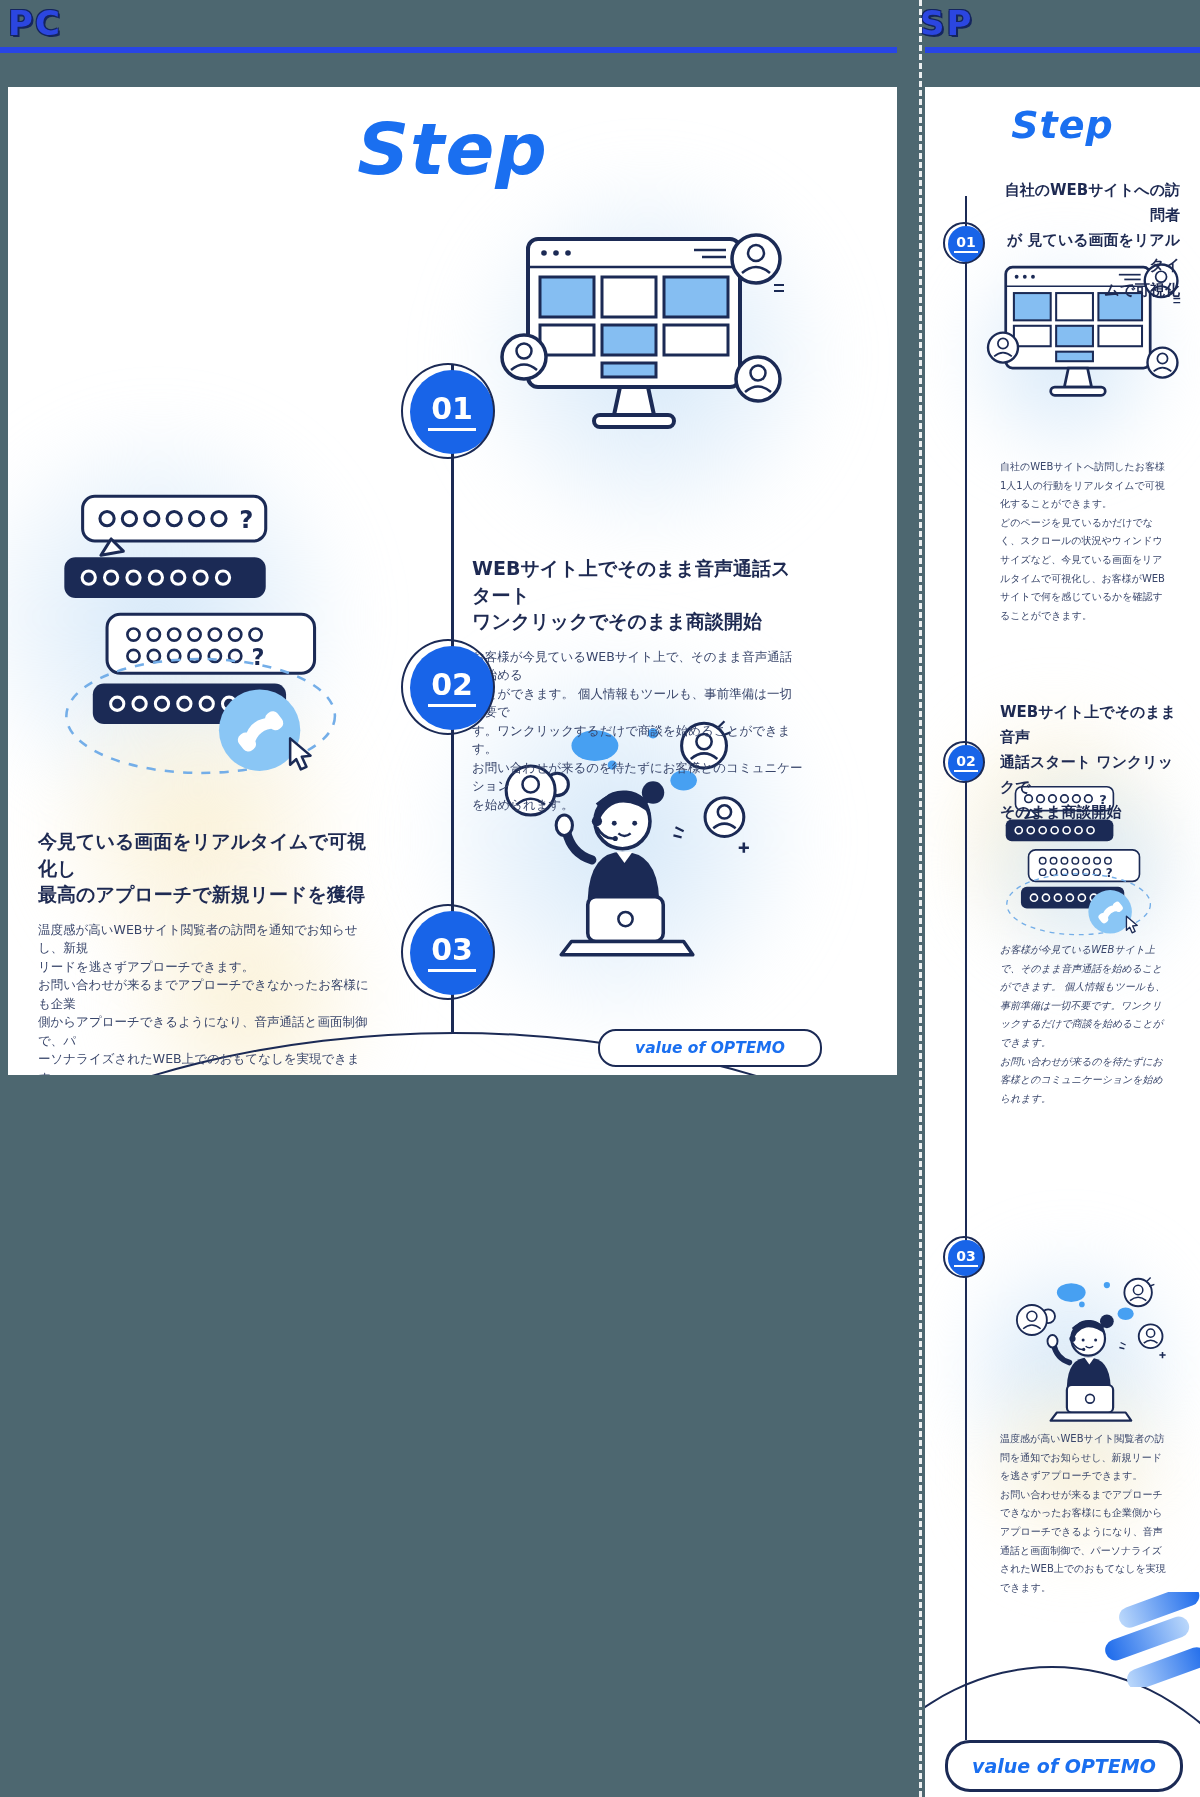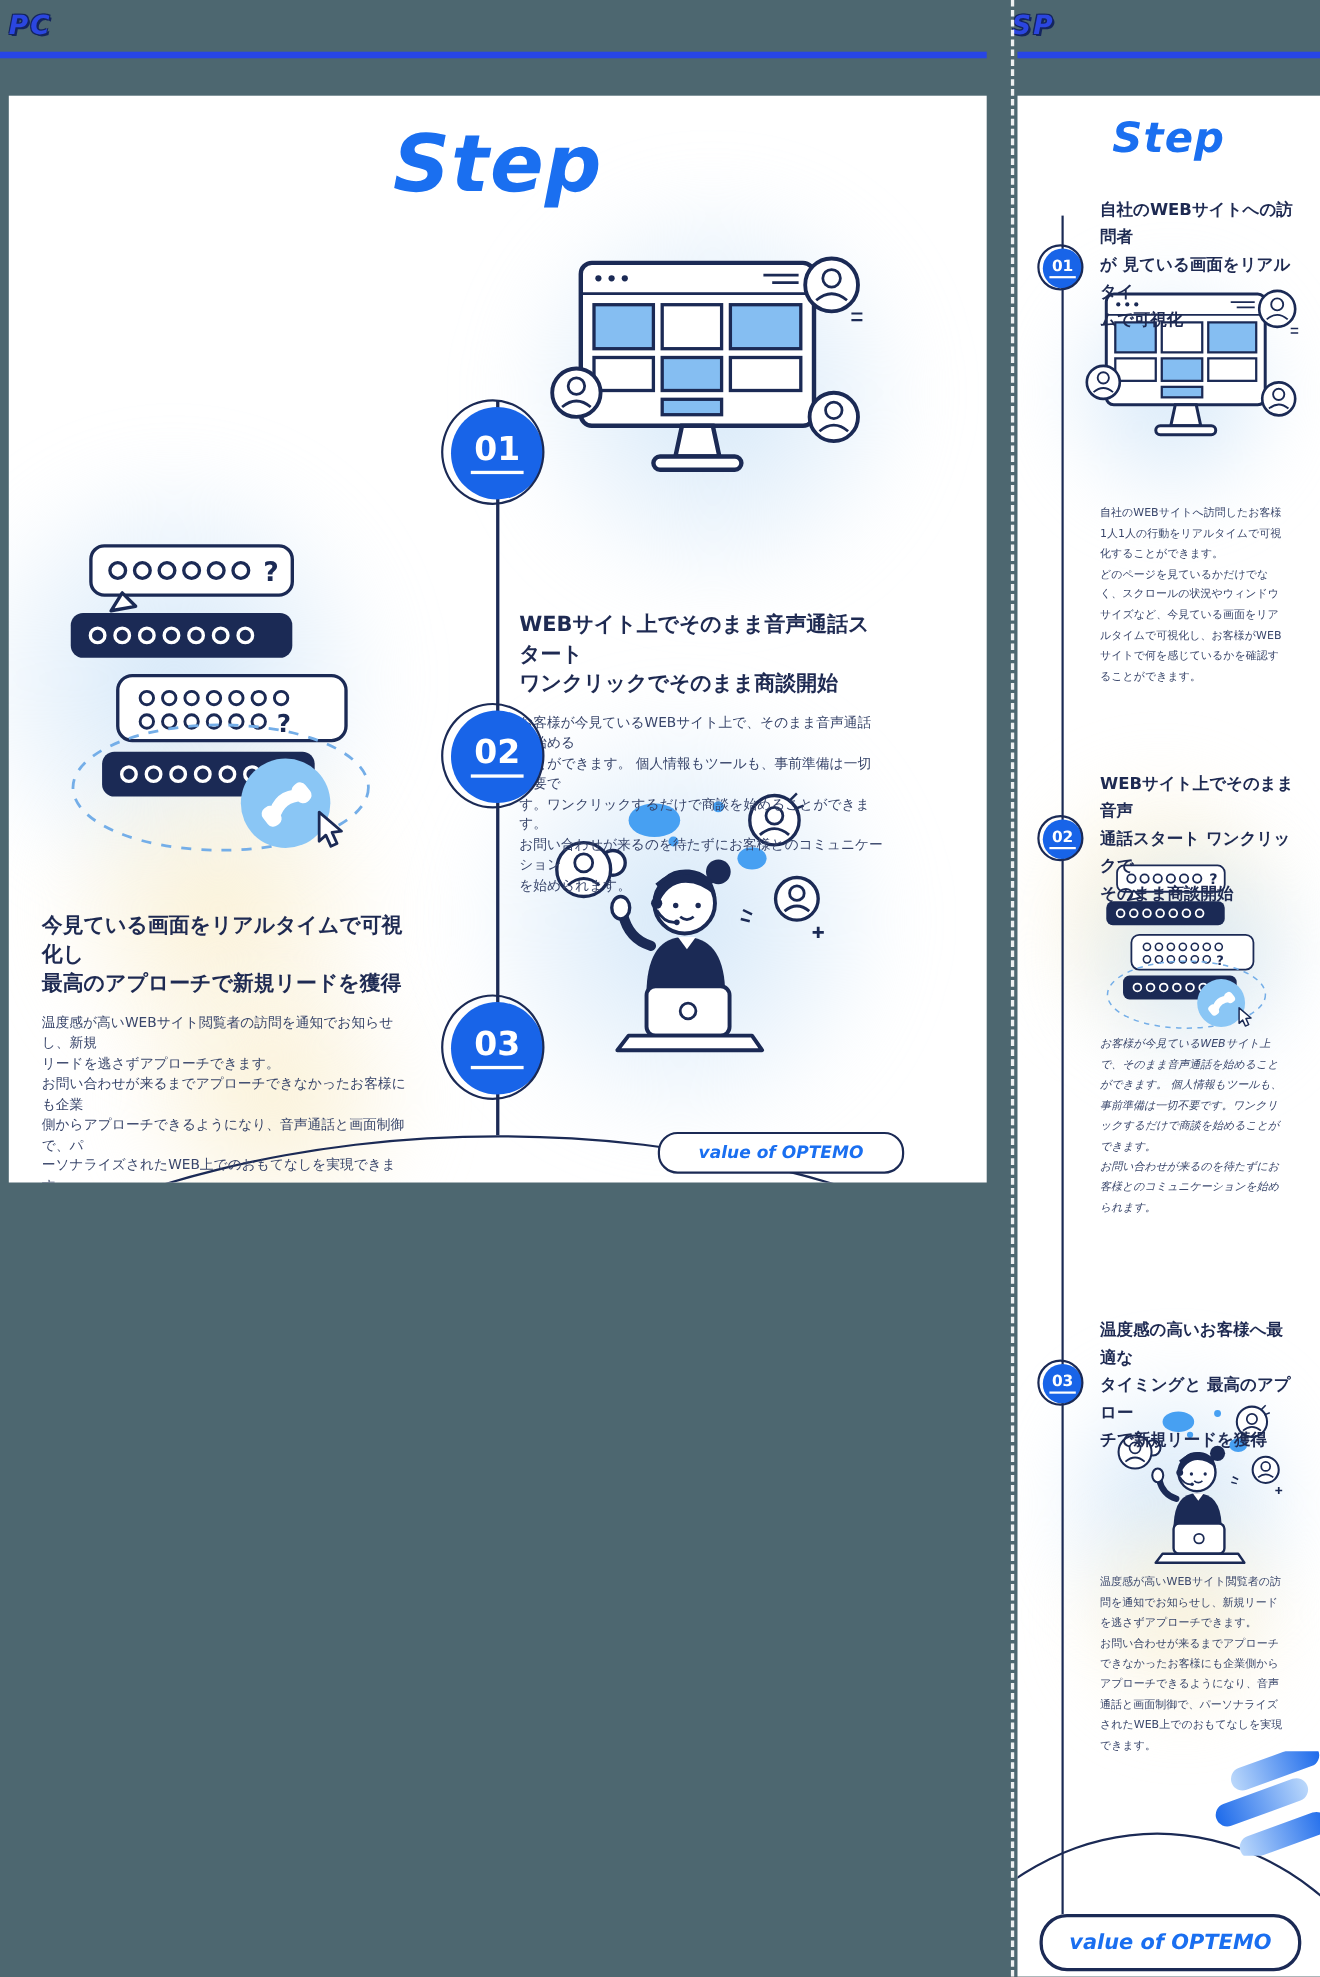--- a/index.html
+++ b/index.html
@@ -3,21 +3,21 @@
 <meta charset="utf-8">
 <style>
   html,body{margin:0;padding:0;}
   body{
     width:1200px;height:1797px;position:relative;overflow:hidden;
     background:#4D6770;
     font-family:"DejaVu Sans","Liberation Sans",sans-serif;
   }
   
   .corner-label{
-    position:absolute;top:0;font-size:24px;font-weight:900;font-style:italic;
+    position:absolute;top:0;font-size:34px;font-weight:900;
     color:#2B46E0;letter-spacing:2px;line-height:46px;
     text-shadow:2px 2px 0 #14255F,-1px -1px 0 #14255F,1px -1px 0 #14255F,-1px 1px 0 #14255F;
   }
   .label-pc{left:8px;}
   .label-sp{left:920px;}
   .top-bar{position:absolute;top:47px;height:6px;background:#2845E5;}
   .bar-pc{left:0;width:897px;}
   .bar-sp{left:925px;width:275px;}
   .dashed-sep{position:absolute;left:919px;top:0;height:1797px;width:0;border-left:3px dashed rgba(255,255,255,.9);z-index:3;}
 
@@ -331,21 +331,21 @@
 
   <div class="illu" style="left:178px;top:1505px;width:100px;height:95px;">
     <svg>
         <use href="#sym-ribbon"></use>
       </svg>
   </div>
 
   <div class="step-circle" style="left:23px;top:91px;">
     <span class="n">01</span>
   </div>
-  <h3 class="step-head sp-head" style="top:91px;">自社のWEBサイトへの訪問者
+  <h3 class="step-head sp-head" style="top:91px;text-align:right;">自社のWEBサイトへの訪問者
 が 見ている画面をリアルタイ
 ムで可視化</h3>
   <div class="illu" style="left:60px;top:172px;width:205px;height:184px;">
     <svg>
         <use href="#sym-monitor"></use>
       </svg>
   </div>
   <p class="step-body sp-body" style="top:371px;">自社のWEBサイトへ訪問したお客様
 1人1人の行動をリアルタイムで可視
 化することができます。
@@ -373,23 +373,20 @@
 事前準備は一切不要です。ワンクリ
 ックするだけで商談を始めることが
 できます。
 お問い合わせが来るのを待たずにお
 客様とのコミュニケーションを始め
 られます。</p>
 
   <div class="step-circle" style="left:23px;top:1105px;">
     <span class="n">03</span>
   </div>
-  <h3 class="step-head sp-head" style="top:1110px;">温度感の高いお客様へ最適な
-タイミングと 最高のアプロー
-チで新規リードを獲得</h3>
   <div class="illu" style="left:70px;top:1188px;width:190px;height:150px;">
     <svg preserveAspectRatio="xMidYMid meet">
         <use href="#sym-agent"></use>
       </svg>
   </div>
   <p class="step-body sp-body" style="top:1343px;">温度感が高いWEBサイト閲覧者の訪
 問を通知でお知らせし、新規リード
 を逃さずアプローチできます。
 お問い合わせが来るまでアプローチ
 できなかったお客様にも企業側から

